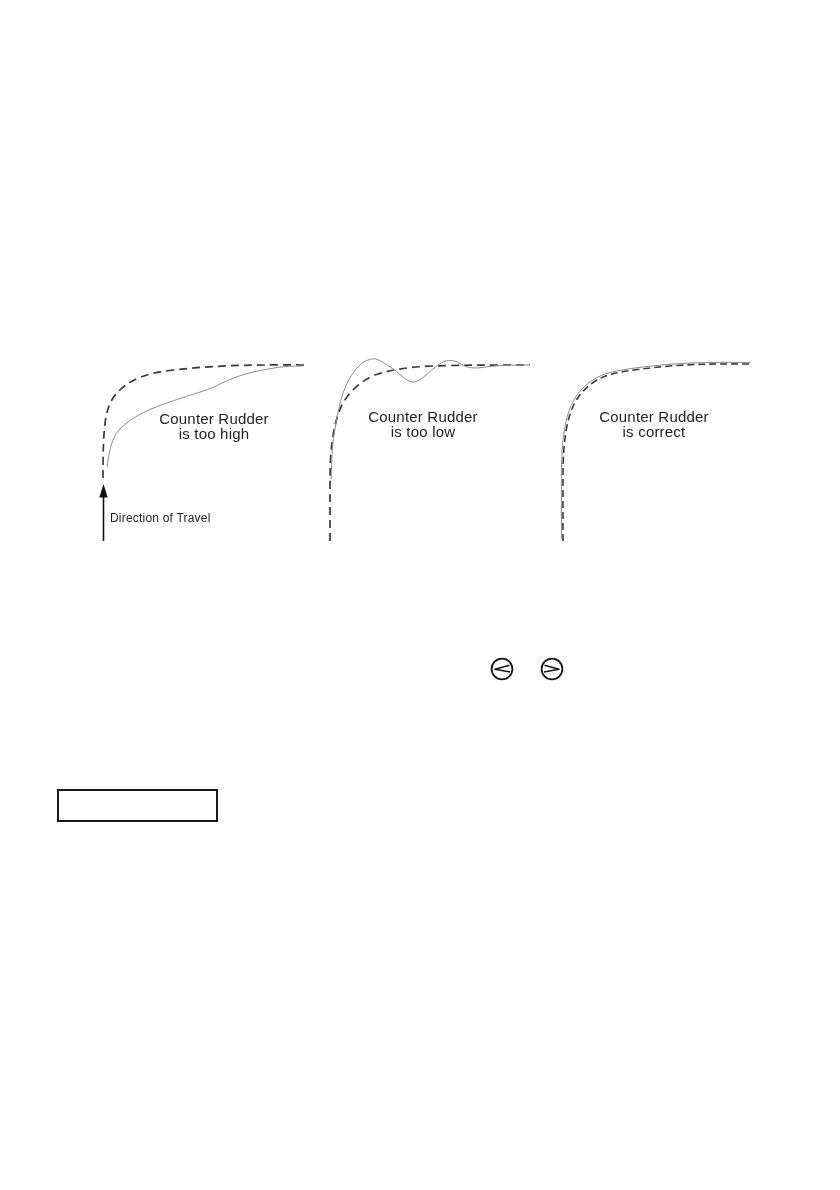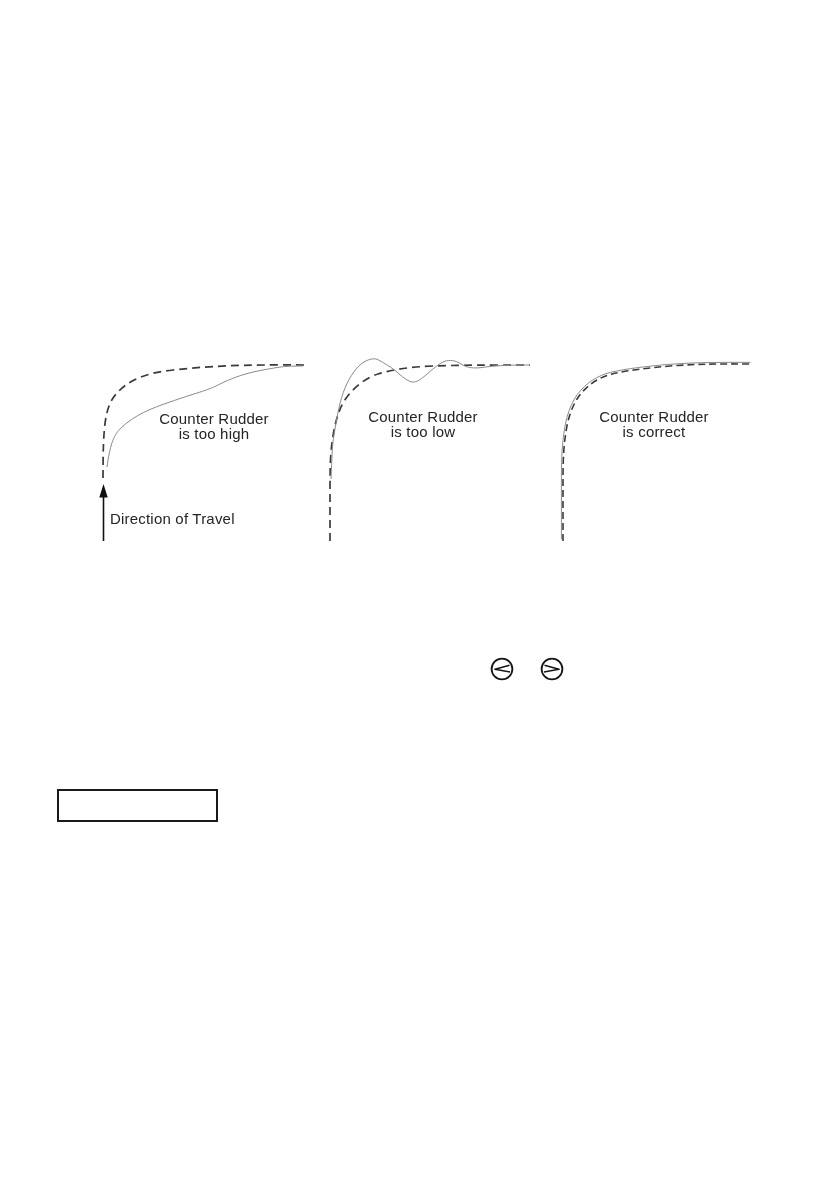--- a/index.html
+++ b/index.html
@@ -24,21 +24,21 @@
     font-size: 15px;
     line-height: 15px;
     letter-spacing: 0.2px;
     color: #242424;
   }
   .diagram-caption span { display: block; }
   .direction-label {
     position: absolute;
     left: 105px;
     top: 467px;
-    font-size: 15px;
+    font-size: 12px;
     line-height: 15px;
     letter-spacing: 0.2px;
     color: #242424;
     white-space: nowrap;
   }
   .note-box {
     position: absolute;
     left: 57px;
     top: 789px;
     width: 157px;

